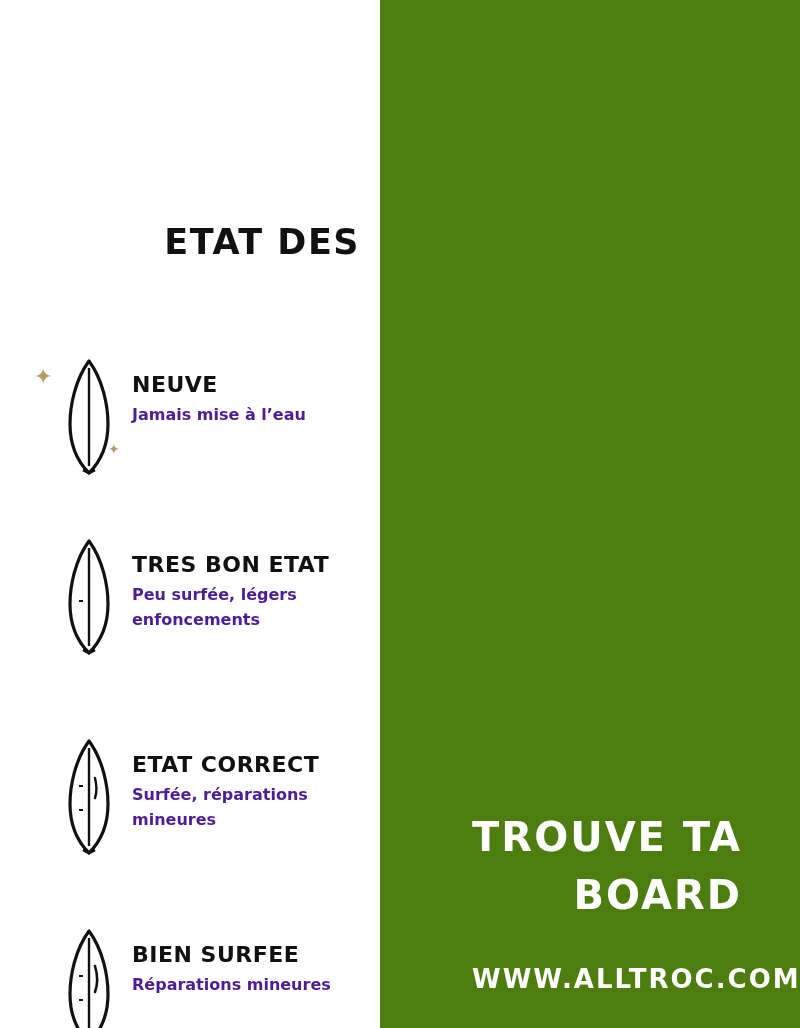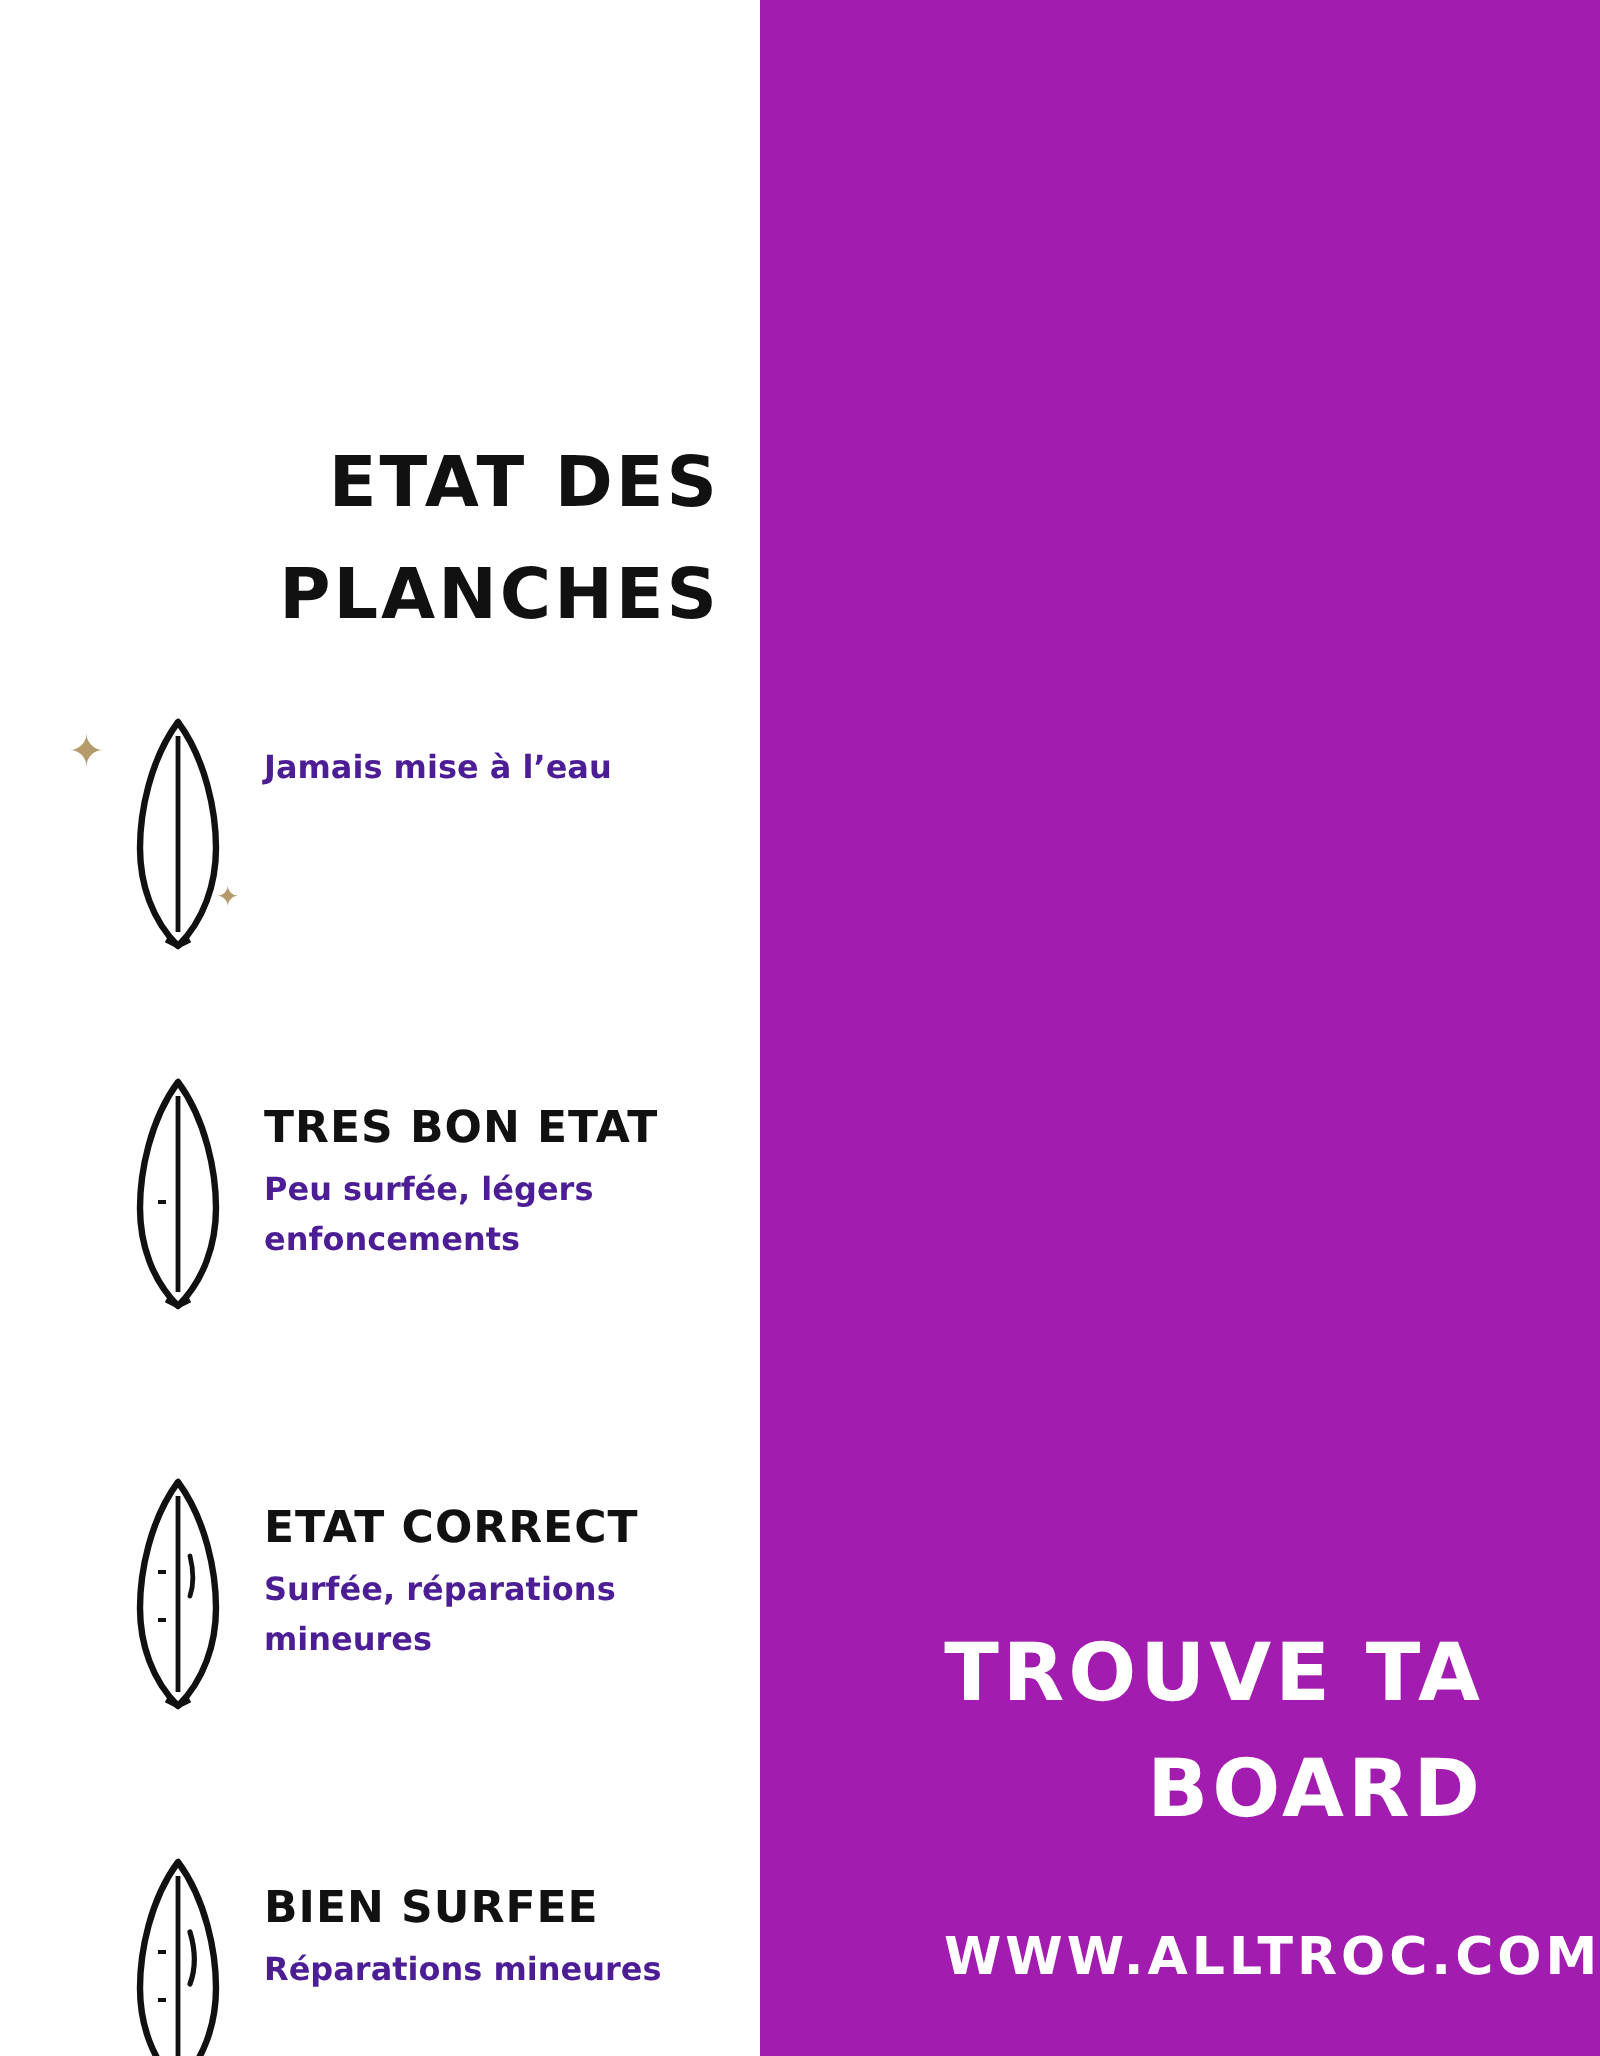--- a/index.html
+++ b/index.html
@@ -17,21 +17,21 @@
     background: #ffffff;
     overflow: hidden;
   }
   
   .right-panel {
     position: absolute;
     top: 0;
     right: 0;
     width: 420px;
     height: 1028px;
-    background: #a21caf;
+    background: #4d7c0f;
   }
   .right-panel-inner {
     position: absolute;
     left: 0;
     right: 0;
     bottom: 22px;
     padding: 0 58px 0 80px;
     text-align: right;
   }
   .brand-title {
@@ -138,34 +138,34 @@
         <div>BOARD</div>
       </div>
       <div class="brand-url">WWW.ALLTROC.COM</div>
     </div>
   </div>
 
   <div class="left-panel">
 
     <div class="heading">
       <div>ETAT DES</div>
-      <div>PLANCHES</div>
     </div>
 
     <div class="item" style="top: 310px;">
       <div class="board-wrap">
         <span class="sparkle s1">✦</span>
         <span class="sparkle s2">✦</span>
         <svg class="board" width="56" height="118" viewBox="0 0 56 118">
           <path d="M28 3 C14 22 9 48 9 66 C9 84 15 102 28 115 C41 102 47 84 47 66 C47 48 42 22 28 3 Z" fill="none" stroke="#111111" stroke-width="3.2" stroke-linejoin="round"></path>
           <path d="M28 10 L28 108" fill="none" stroke="#111111" stroke-width="2.4"></path>
           <path d="M28 115 L22 112 M28 115 L34 112" fill="none" stroke="#111111" stroke-width="2.6"></path>
         </svg>
       </div>
       <div class="text-wrap">
+        <p class="item-title">NEUVE</p>
         <p class="item-desc">Jamais mise à l’eau</p>
       </div>
     </div>
 
     <div class="item" style="top: 490px;">
       <div class="board-wrap">
         <svg class="board" width="56" height="118" viewBox="0 0 56 118">
           <path d="M28 3 C14 22 9 48 9 66 C9 84 15 102 28 115 C41 102 47 84 47 66 C47 48 42 22 28 3 Z" fill="none" stroke="#111111" stroke-width="3.2" stroke-linejoin="round"></path>
           <path d="M28 10 L28 108" fill="none" stroke="#111111" stroke-width="2.4"></path>
           <path d="M28 115 L22 112 M28 115 L34 112" fill="none" stroke="#111111" stroke-width="2.6"></path>

